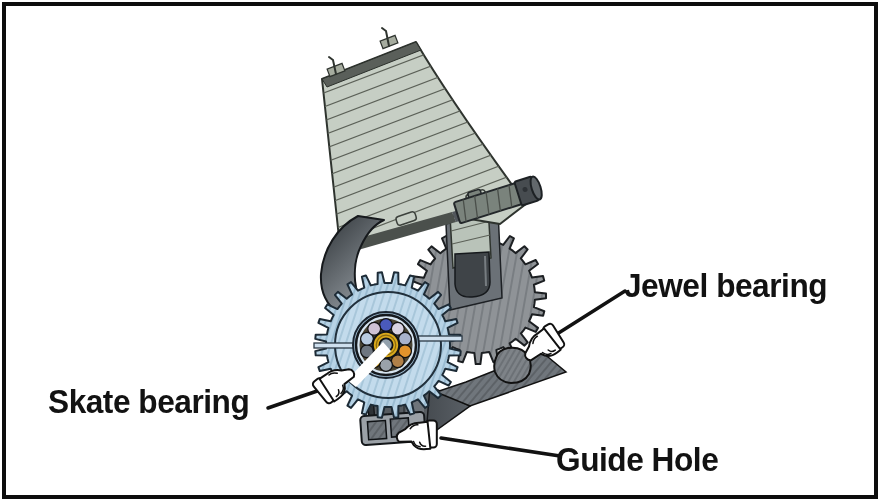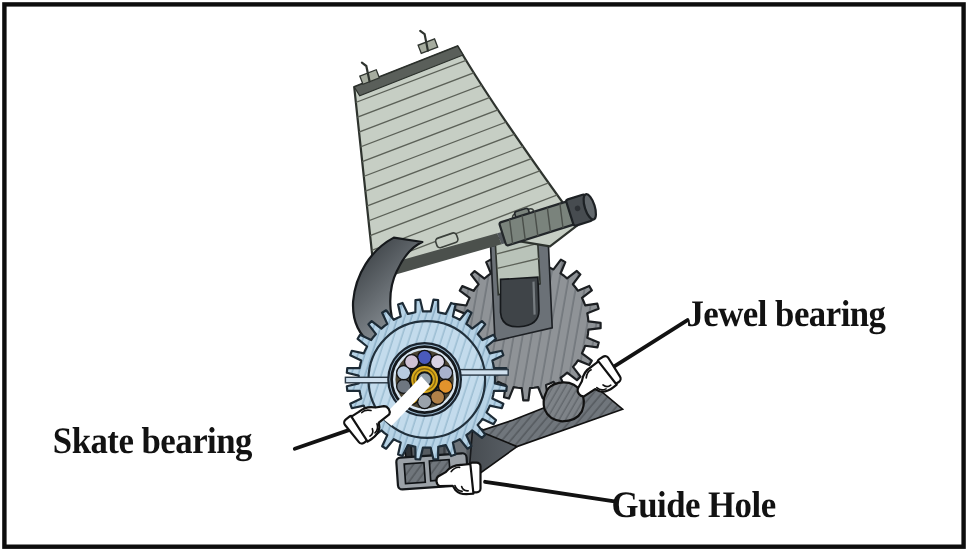--- a/index.html
+++ b/index.html
@@ -1,17 +1,17 @@
 <!DOCTYPE html>
 <html><head>
 <meta charset="utf-8">
 <style>
   html,body{margin:0;padding:0;background:#fff;}
   .canvas{position:relative;width:880px;height:501px;background:#fff;overflow:hidden;
-          font-family:Liberation Serif, serif;}
+          font-family:Liberation Sans, sans-serif;}
   .frame{position:absolute;inset:2px;border:4px solid #0d0d0d;pointer-events:none;z-index:40;}
   svg.art{position:absolute;left:0;top:0;z-index:10;}
   .callout{position:absolute;z-index:30;font-weight:700;font-size:34px;line-height:1.05;
            color:#121212;letter-spacing:-0.5px;transform:scaleX(.93);transform-origin:left center;
            white-space:nowrap;}
 </style>
 </head>
 <body>
 
 <div class="canvas">

